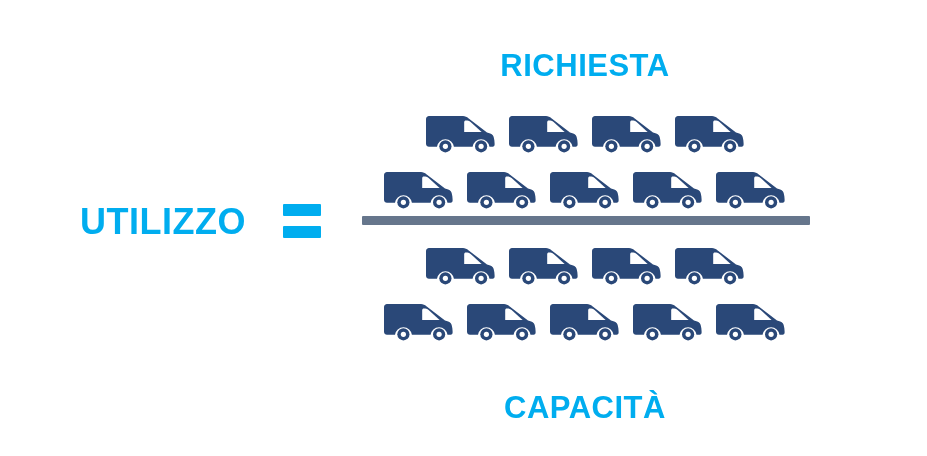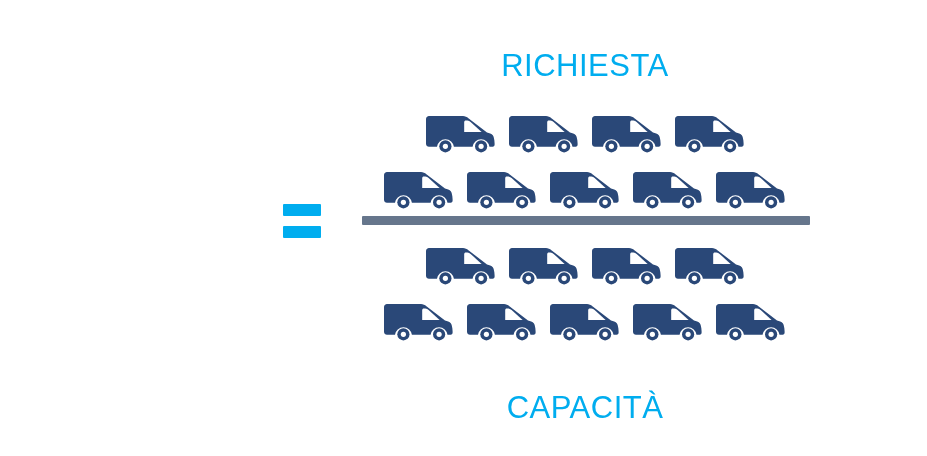--- a/index.html
+++ b/index.html
@@ -64,21 +64,21 @@
     width: 480px;
     height: 396px;
   }
 
   .frac-caption {
     position: absolute;
     left: 0;
     width: 470px;
     text-align: center;
     font-size: 31px;
-    font-weight: normal;
+    font-weight: bold;
     letter-spacing: 0.5px;
     color: #00adef;
     white-space: nowrap;
   }
   .frac-caption.numerator-caption { top: 18px; }
   .frac-caption.denominator-caption { top: 360px; }
 
   
   .frac-rule {
     position: absolute;
@@ -114,20 +114,21 @@
     height: 46px;
     flex: 0 0 auto;
   }
   .van-icon svg { display: block; width: 70px; height: 46px; }
 </style>
 </head>
 <body>
 
 <div id="stage" style="background: rgb(255, 255, 255);">
 
+  <div class="term-label" style="color: rgb(0, 173, 239);">UTILIZZO</div>
 
   <div class="equals">
     <span class="bar top" style="background: rgb(0, 173, 239);"></span>
     <span class="bar bottom" style="background: rgb(0, 173, 239);"></span>
   </div>
 
   <div class="fraction">
 
     <div class="frac-caption numerator-caption" style="color: rgb(0, 173, 239);">RICHIESTA</div>
 

